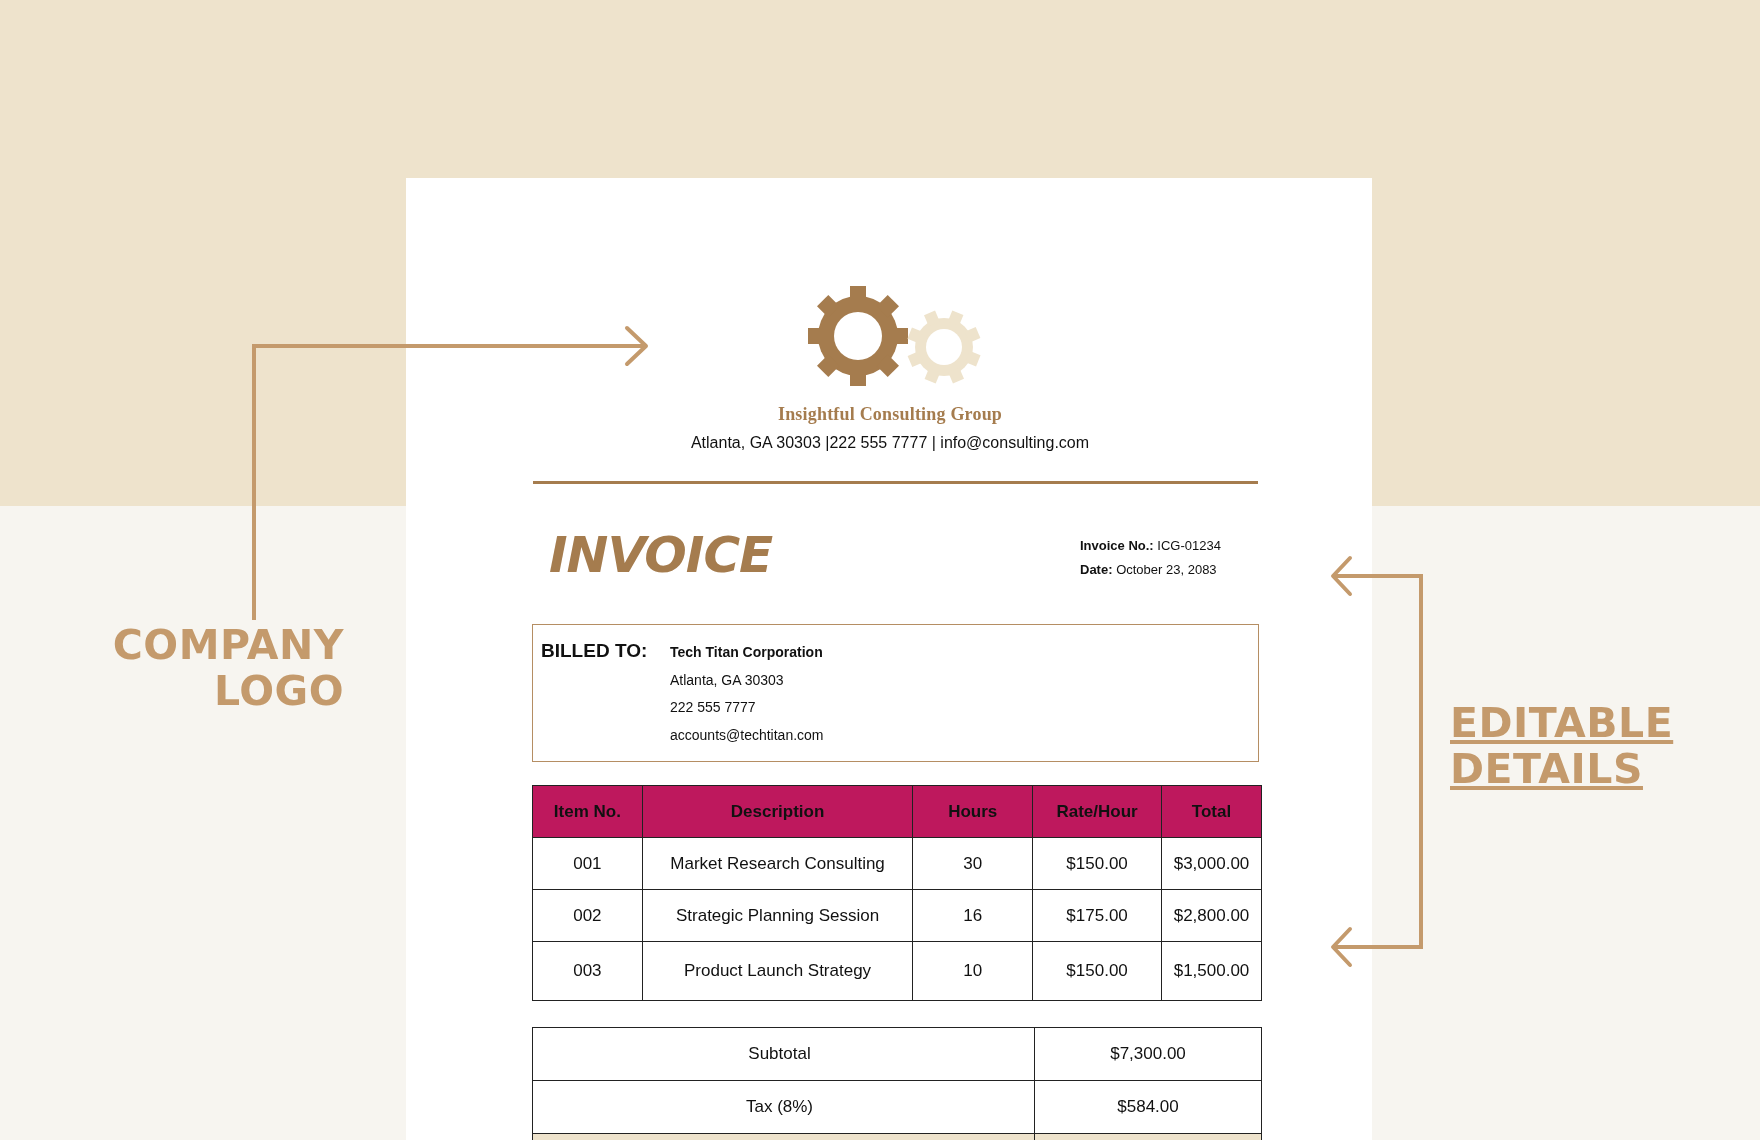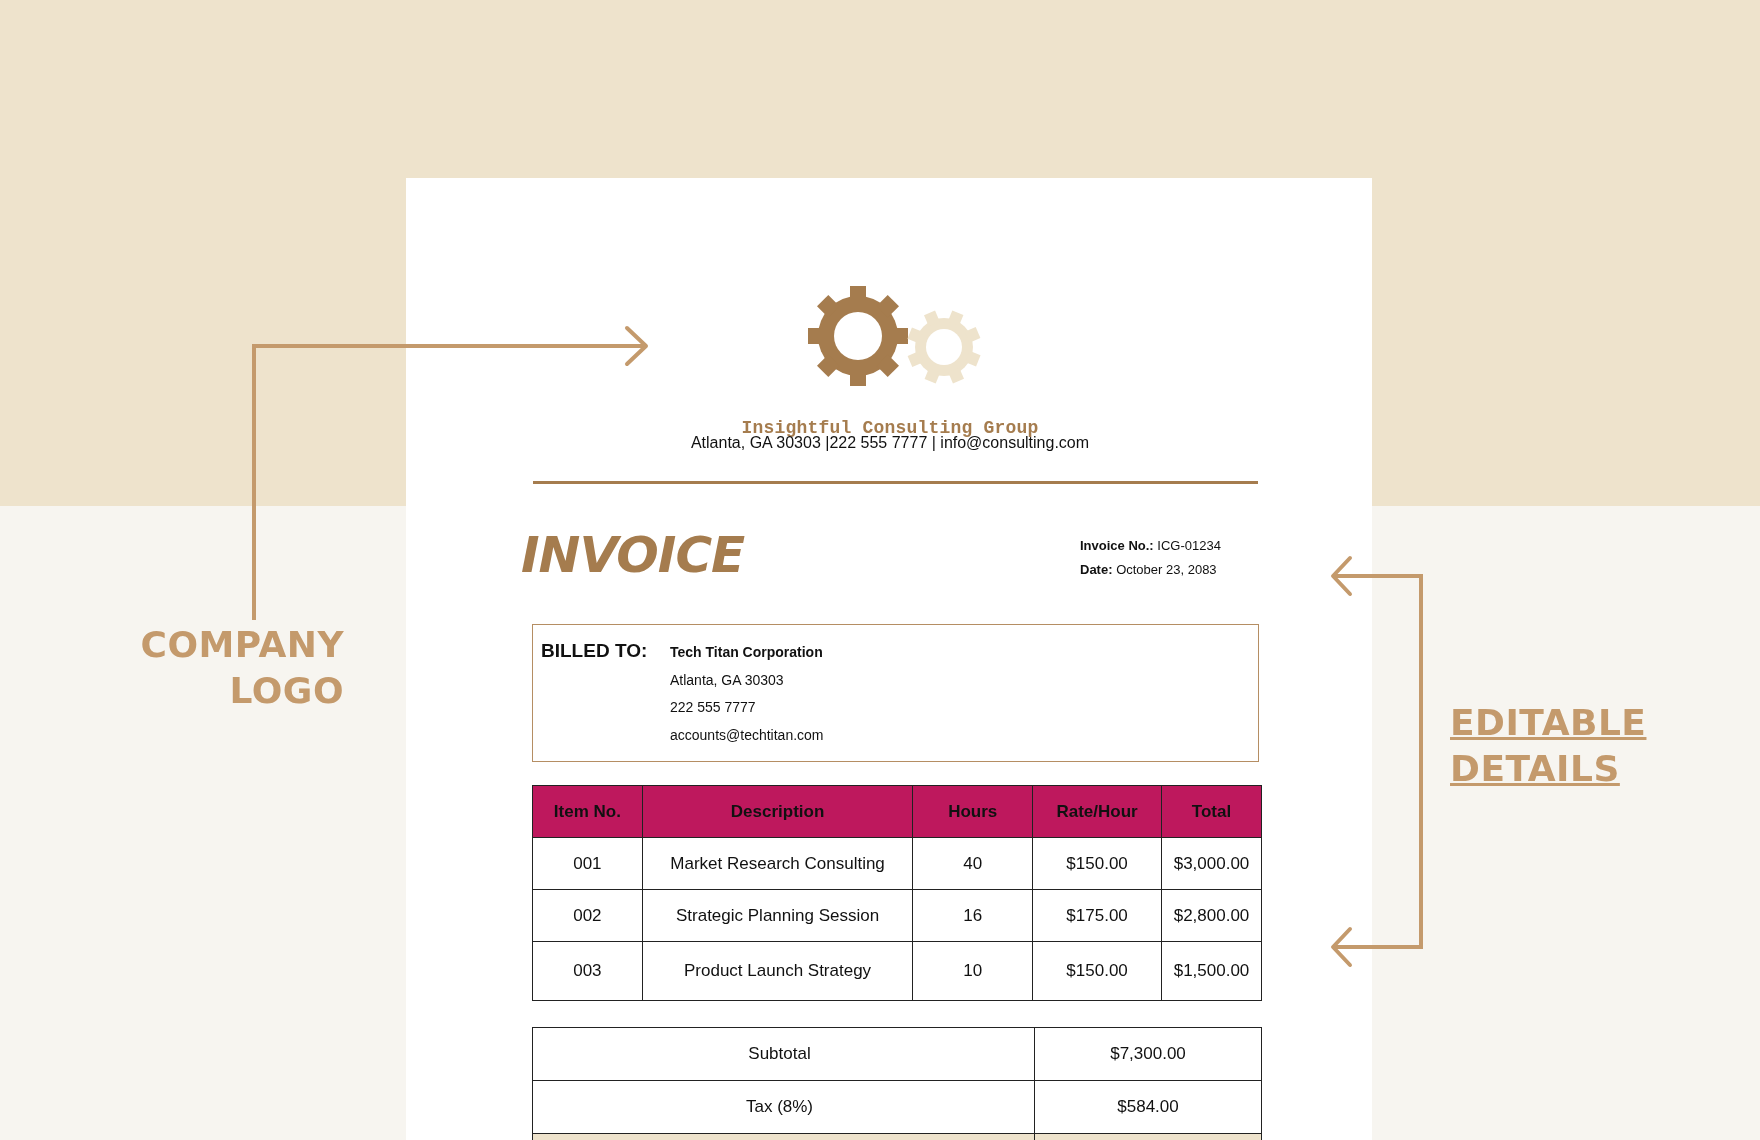--- a/index.html
+++ b/index.html
@@ -9,40 +9,40 @@
     font-family: "Liberation Sans", sans-serif;
   }
   .band-top { position: absolute; left: 0; top: 0; width: 1760px; height: 506px; background: #EEE3CC; }
   .page { position: absolute; left: 406px; top: 178px; width: 966px; height: 962px; background: #FFFFFF; }
 
   
   .ann-line { position: absolute; background: #C49A6C; }
   .ann-svg { position: absolute; overflow: visible; }
   .ann-label {
     position: absolute; color: #C49A6C; font-weight: bold;
-    font-family: "DejaVu Sans", sans-serif; font-size: 36px; line-height: 46px;
+    font-family: "DejaVu Sans", sans-serif; font-size: 41px; line-height: 46px;
     letter-spacing: 0.5px;
   }
   .ann-label div { white-space: nowrap; }
 
   
   .gears { position: absolute; left: 800px; top: 280px; }
   .company-name {
-    position: absolute; left: 690px; width: 400px; top: 418px; text-align: center;
+    position: absolute; left: 690px; width: 400px; top: 404px; text-align: center;
     color: #A57C4E; font-weight: bold; font-size: 18px;
-    font-family: Liberation Mono, monospace; letter-spacing: 0.2px;
+    font-family: Liberation Serif, serif; letter-spacing: 0.2px;
   }
   .contact {
     position: absolute; left: 600px; width: 580px; top: 434px; text-align: center;
     color: #111; font-size: 16px; font-family: "Liberation Sans", sans-serif;
   }
   .divider { position: absolute; left: 533px; top: 481px; width: 725px; height: 3px; background: #A57C4E; }
 
   .invoice-title {
-    position: absolute; left: 521px; top: 526px;
+    position: absolute; left: 549px; top: 526px;
     font-family: "DejaVu Sans", sans-serif; font-weight: bold; font-style: italic;
     font-size: 50px; color: #A57C4E; letter-spacing: -1px;
   }
   .meta { position: absolute; left: 1080px; top: 534px; font-size: 13px; color: #111; line-height: 24px; }
   .meta b { font-weight: bold; }
 
   .billed {
     position: absolute; left: 532px; top: 624px; width: 727px; height: 138px;
     border: 1px solid #B58E63; box-sizing: border-box;
   }
@@ -163,21 +163,21 @@
       <th>Description</th>
       <th>Hours</th>
       <th>Rate/Hour</th>
       <th>Total</th>
     </tr>
   </thead>
   <tbody>
     <tr>
       <td>001</td>
       <td>Market Research Consulting</td>
-      <td>40</td>
+      <td>30</td>
       <td>$150.00</td>
       <td>$3,000.00</td>
     </tr>
     <tr>
       <td>002</td>
       <td>Strategic Planning Session</td>
       <td>16</td>
       <td>$175.00</td>
       <td>$2,800.00</td>
     </tr>

